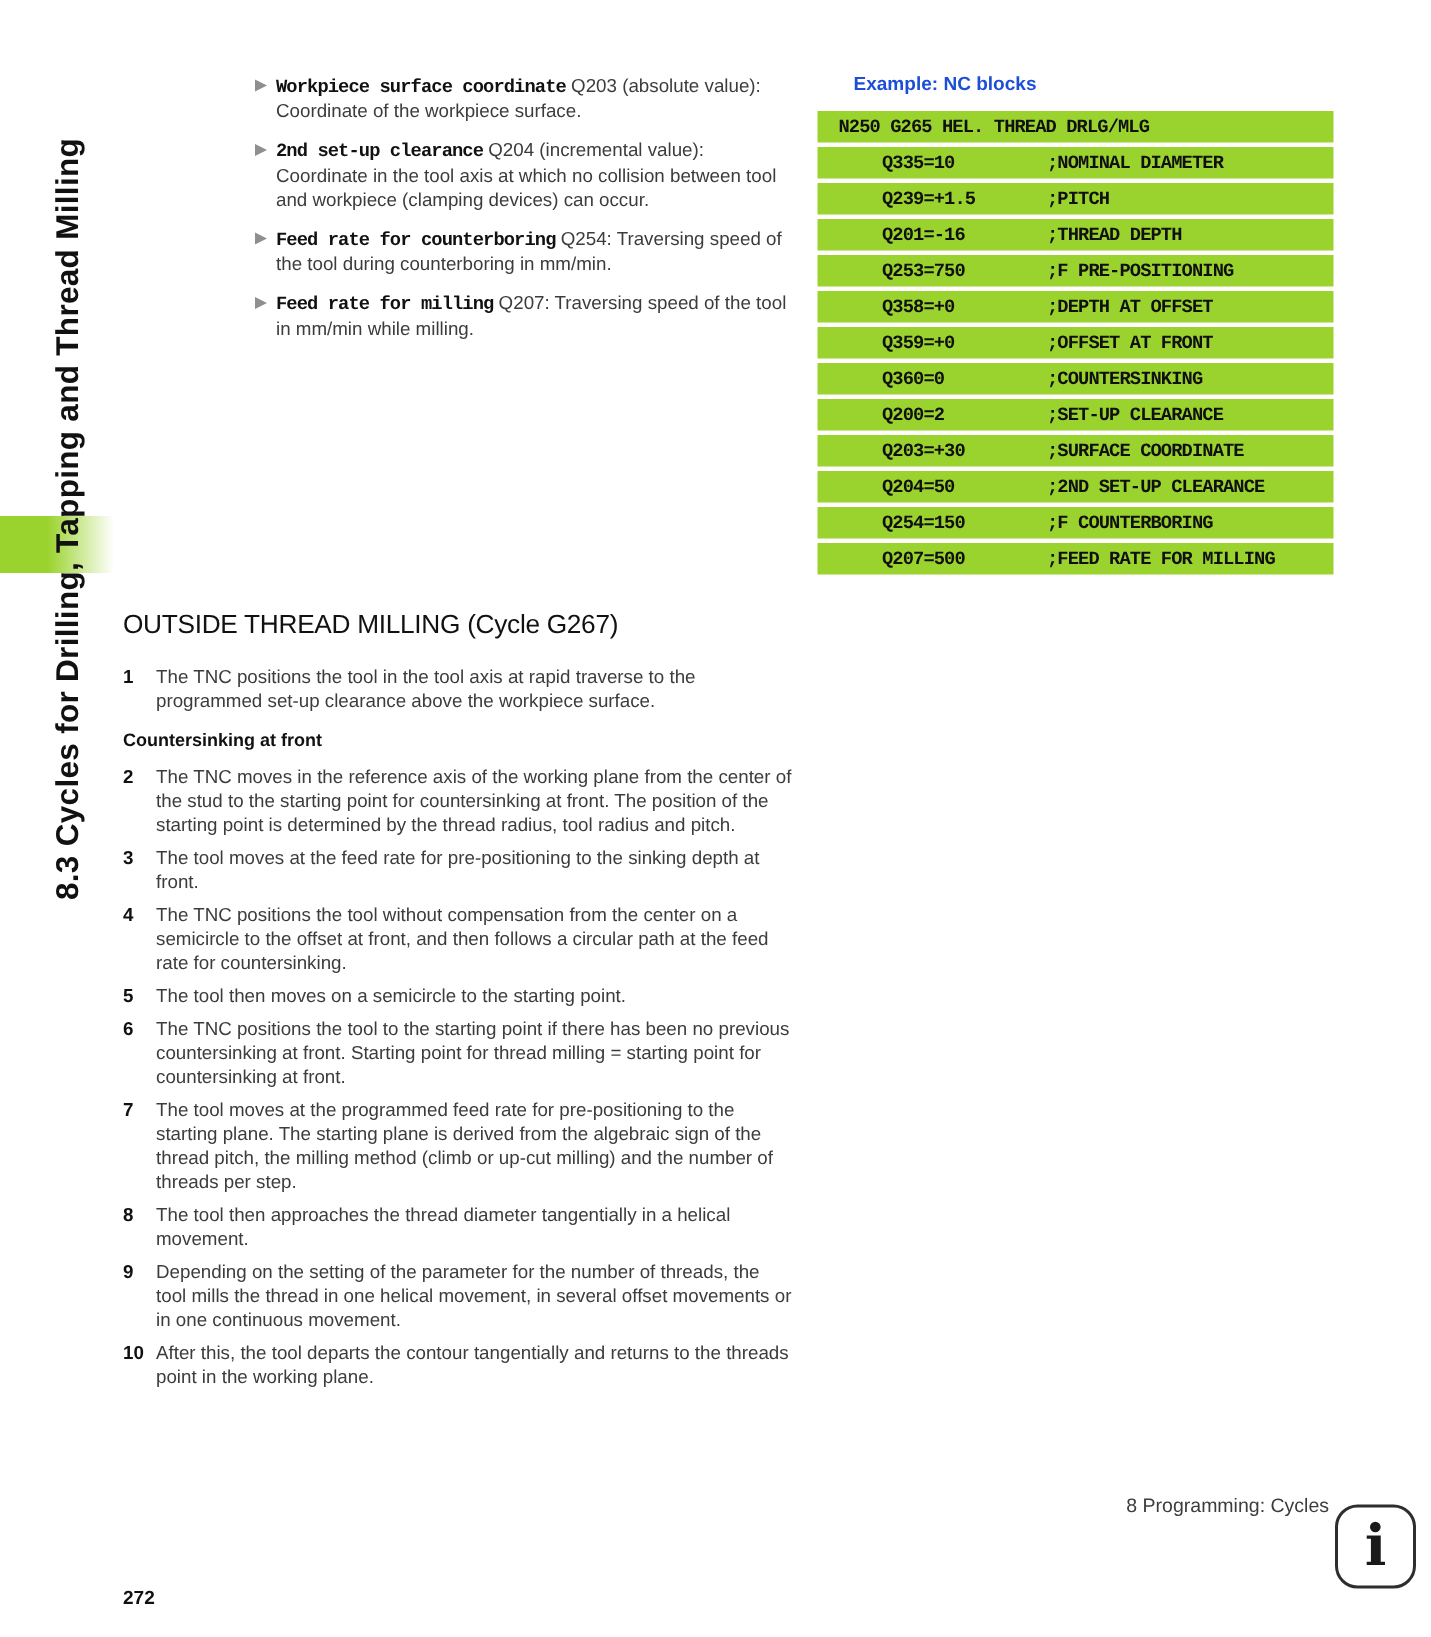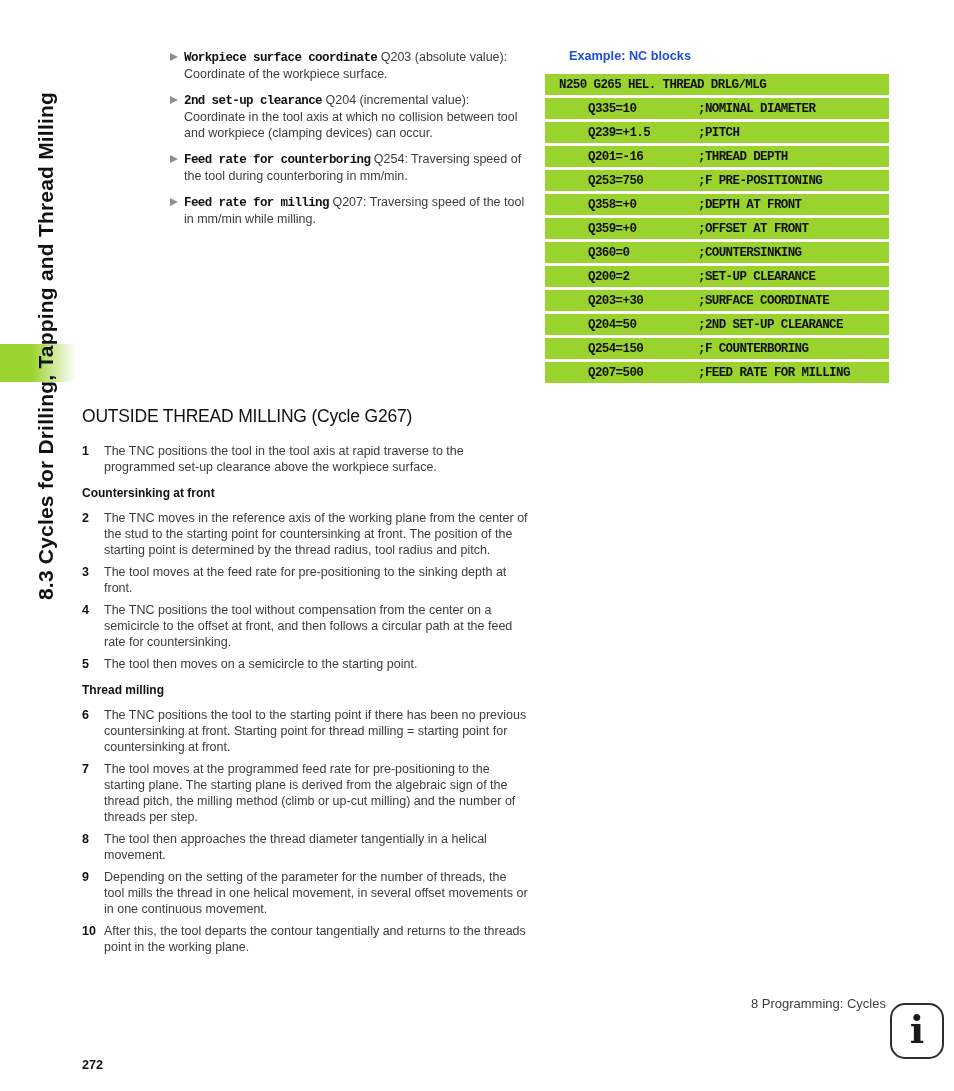--- a/index.html
+++ b/index.html
@@ -195,21 +195,21 @@
     <div class="nc-row">
         <span class="nc-param">Q201=-16</span>
         <span class="nc-comment">;THREAD DEPTH</span>
       </div>
     <div class="nc-row">
         <span class="nc-param">Q253=750</span>
         <span class="nc-comment">;F PRE-POSITIONING</span>
       </div>
     <div class="nc-row">
         <span class="nc-param">Q358=+0</span>
-        <span class="nc-comment">;DEPTH AT FRONT</span>
+        <span class="nc-comment">;DEPTH AT OFFSET</span>
       </div>
     <div class="nc-row">
         <span class="nc-param">Q359=+0</span>
         <span class="nc-comment">;OFFSET AT FRONT</span>
       </div>
     <div class="nc-row">
         <span class="nc-param">Q360=0</span>
         <span class="nc-comment">;COUNTERSINKING</span>
       </div>
     <div class="nc-row">
@@ -254,21 +254,20 @@
     </div>
     <div class="step">
       <span class="num">4</span>
       <span class="txt">The TNC positions the tool without compensation from the center on a semicircle to the offset at front, and then follows a circular path at the feed rate for countersinking.</span>
     </div>
     <div class="step">
       <span class="num">5</span>
       <span class="txt">The tool then moves on a semicircle to the starting point.</span>
     </div>
 
-    <div class="subhead">Thread milling</div>
 
     <div class="step">
       <span class="num">6</span>
       <span class="txt">The TNC positions the tool to the starting point if there has been no previous countersinking at front. Starting point for thread milling = starting point for countersinking at front.</span>
     </div>
     <div class="step">
       <span class="num">7</span>
       <span class="txt">The tool moves at the programmed feed rate for pre-positioning to the starting plane. The starting plane is derived from the algebraic sign of the thread pitch, the milling method (climb or up-cut milling) and the number of threads per step.</span>
     </div>
     <div class="step">

